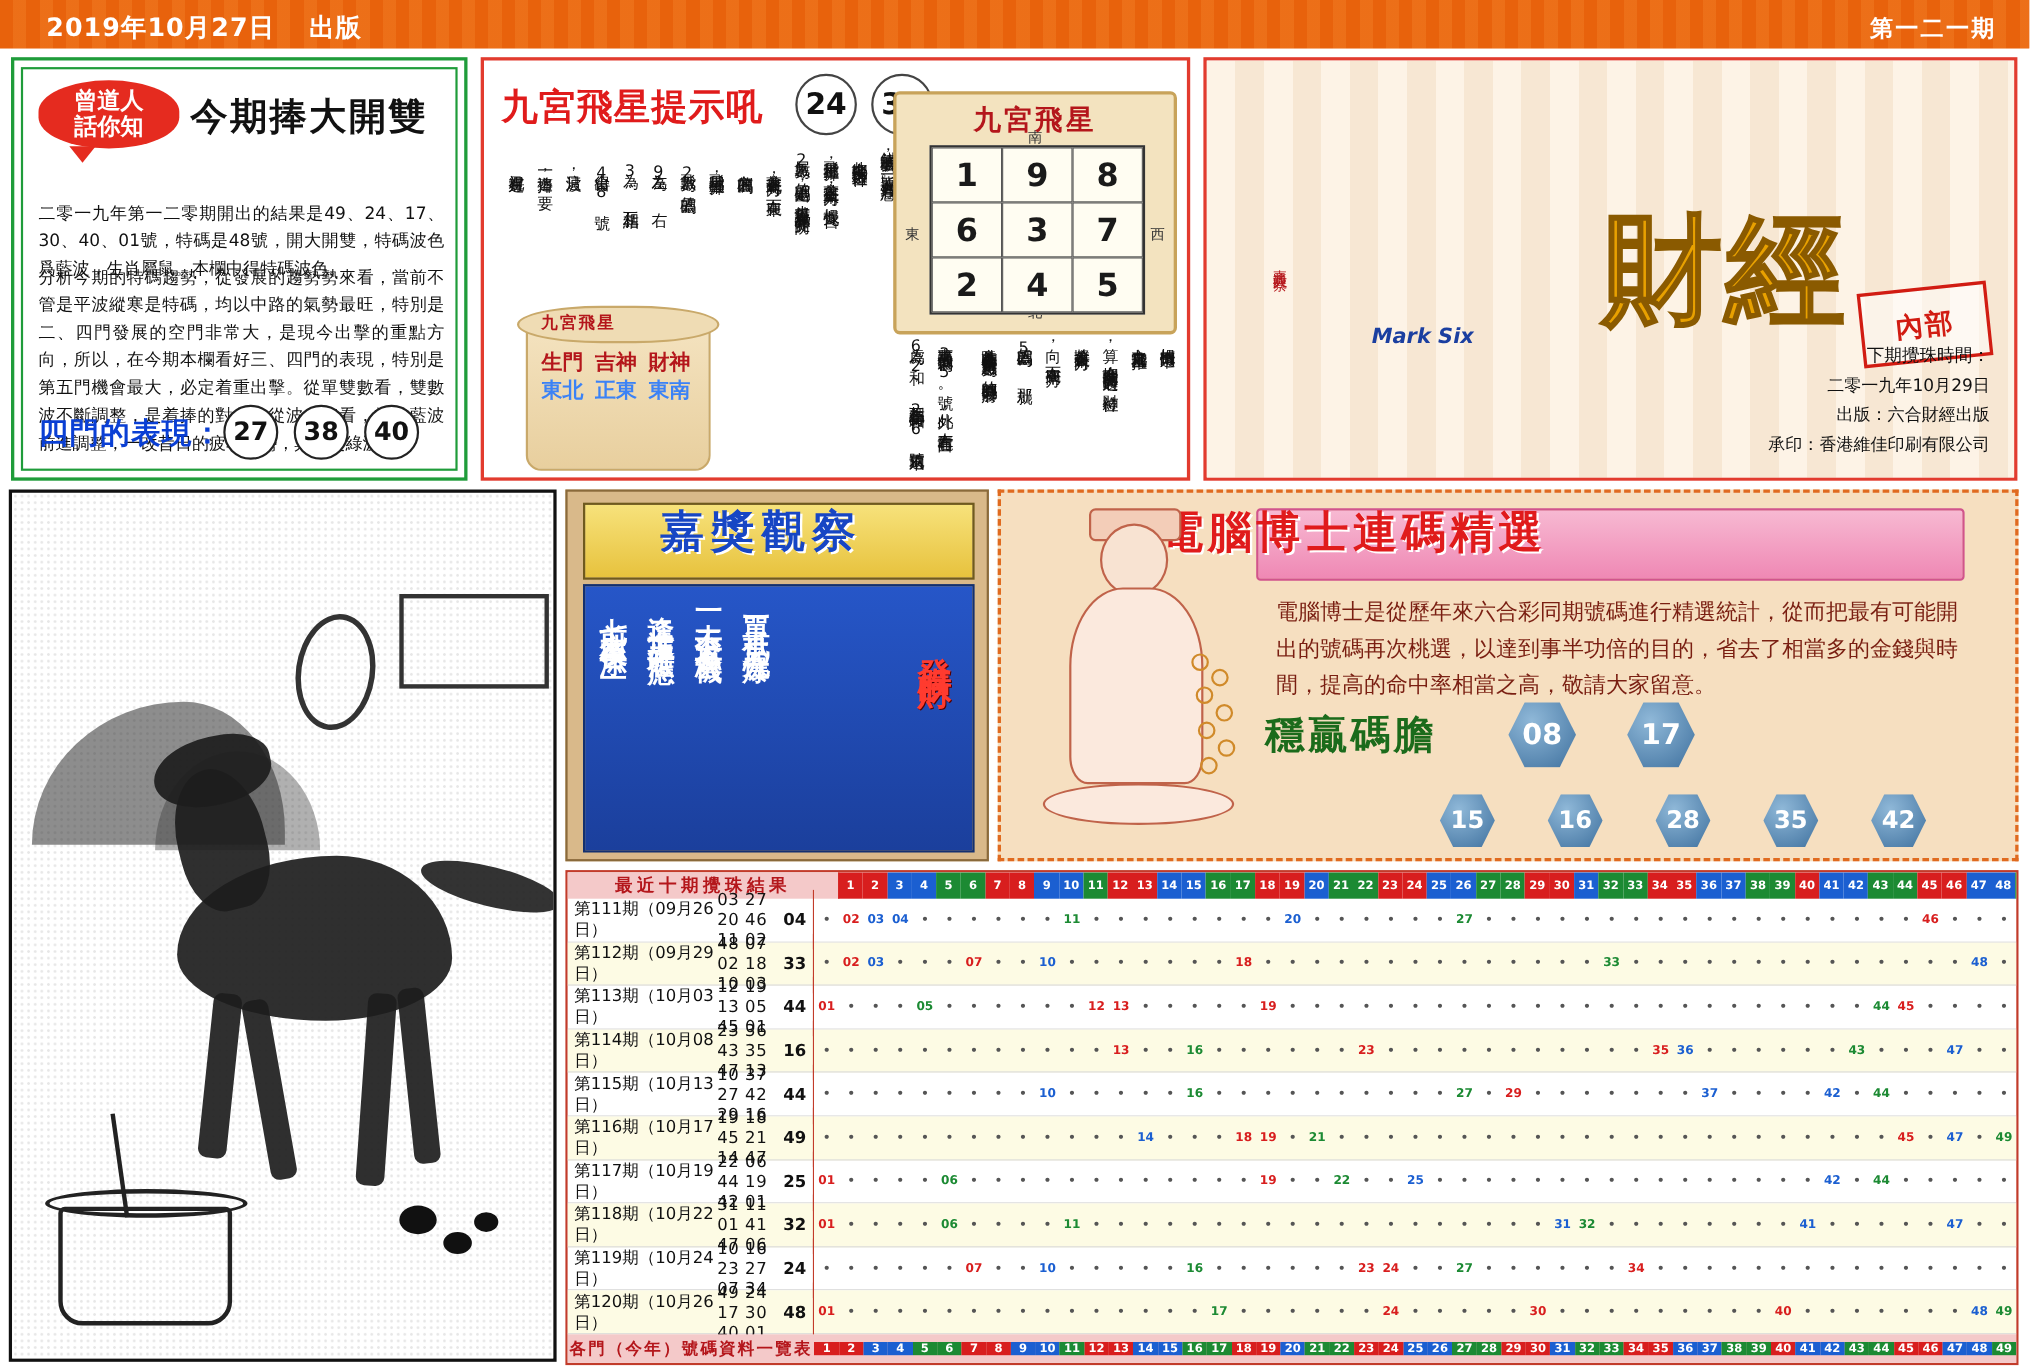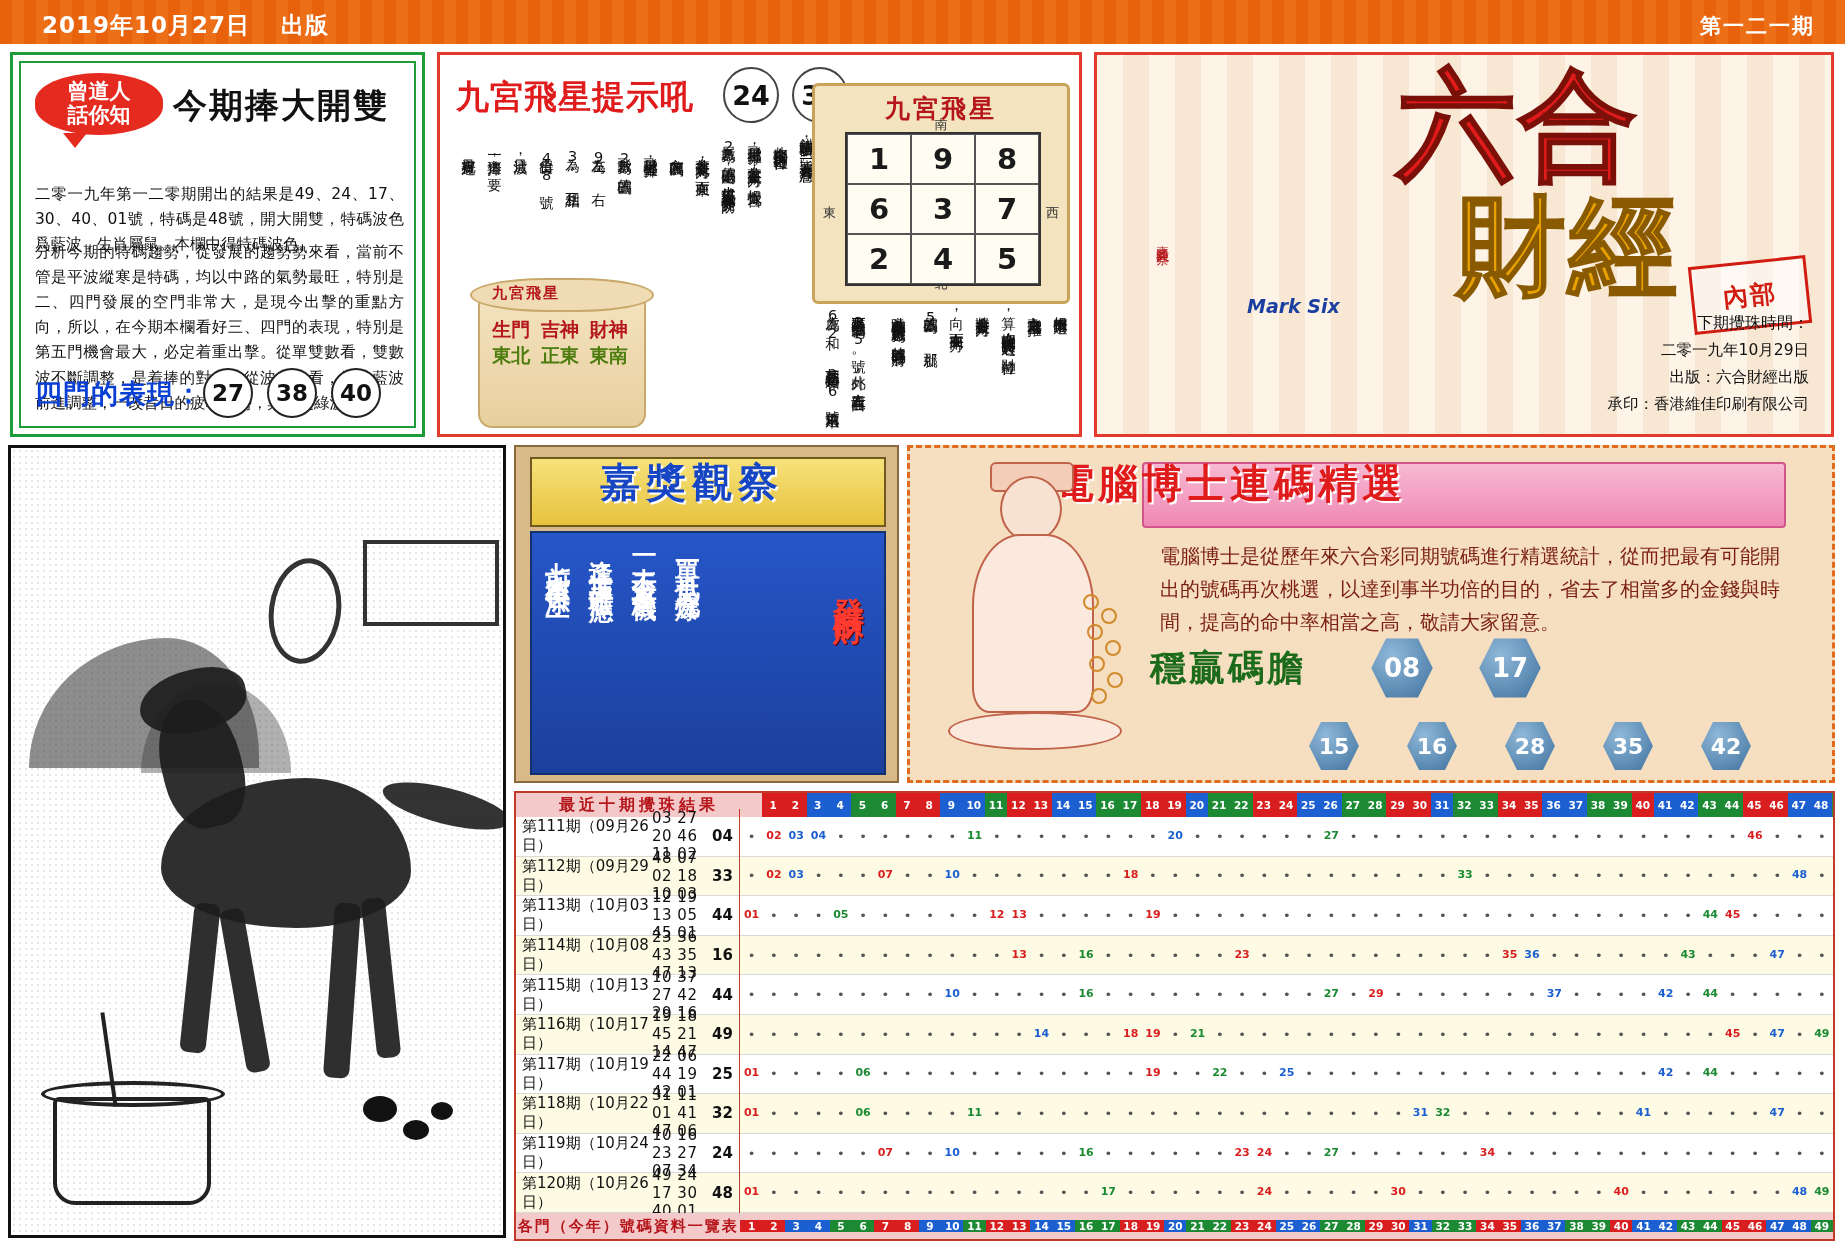--- a/index.html
+++ b/index.html
@@ -35,21 +35,21 @@
   .bCircles{position:absolute;left:283px;top:12px;display:flex;gap:13px;}
   .bCircles .c{width:52px;height:52px;border-radius:50%;border:2px solid #444;background:#fff;display:flex;align-items:center;justify-content:center;
      font-size:27px;font-weight:bold;color:#111;}
   .vtext{position:absolute;writing-mode:vertical-rl;text-orientation:upright;font-size:14.5px;line-height:1.42;color:#111;letter-spacing:1px;}
   .jar{position:absolute;left:30px;top:215px;width:180px;height:160px;}
   .jarBody{position:absolute;left:8px;top:22px;width:164px;height:132px;background:linear-gradient(180deg,#f4e3c0,#e8cf9e);border-radius:10px 10px 14px 14px;border:2px solid #c9a96a;}
   .jarTop{position:absolute;left:0;top:8px;width:180px;height:30px;background:#efdcb4;border:2px solid #c9a96a;border-radius:50%/60%;}
   .jarLabel{position:absolute;left:22px;top:14px;font-size:15px;color:#b4161b;font-weight:bold;letter-spacing:2px;}
   .jarGrid{position:absolute;left:20px;top:48px;width:140px;display:grid;grid-template-columns:repeat(3,1fr);gap:2px 6px;text-align:center;}
   .jarGrid div{font-size:19px;font-weight:bold;color:#b4161b;line-height:1.25;}
-  .jarGrid div.b{color:#4d7c0f;}
+  .jarGrid div.b{color:#3b82f6;}
   .starBox{position:absolute;left:372px;top:28px;width:252px;height:215px;background:#f3e3bf;border:3px solid #c8a35a;border-radius:6px;}
   .starTitle{position:absolute;left:0;top:6px;width:100%;text-align:center;font-size:25px;font-weight:bold;color:#b4161b;letter-spacing:3px;}
   .starGrid{position:absolute;left:30px;top:46px;width:192px;height:150px;display:grid;grid-template-columns:repeat(3,1fr);grid-template-rows:repeat(3,1fr);
      border:2px solid #333;background:#fffdf2;}
   .starGrid div{border:1px solid #555;display:flex;align-items:center;justify-content:center;font-size:29px;font-weight:bold;color:#1a1a1a;}
   .dirN{position:absolute;left:0;top:30px;width:100%;text-align:center;font-size:13px;color:#333;}
   .dirS{position:absolute;left:0;bottom:8px;width:100%;text-align:center;font-size:13px;color:#333;}
   .dirE{position:absolute;left:8px;top:118px;font-size:13px;color:#333;}
   .dirW{position:absolute;right:8px;top:118px;font-size:13px;color:#333;}
 
@@ -234,21 +234,20 @@
       <div>4</div>
       <div>5</div>
     </div>
   </div>
 </div>
 
 <div class="panelC">
   <div class="calBg"></div>
   <div class="calDots"></div>
   <div class="cSideText">嘉獎觀察</div>
-  <div class="cBig">六合</div>
   <div class="cBig2">財經</div>
   <div class="markSix">Mark Six</div>
   <div class="stampBox">內部</div>
   <div class="cInfo">
     <div class="hd">下期攪珠時間：</div>
     <div>二零一九年10月29日</div>
     <div>出版：六合財經出版</div>
     <div>承印：香港維佳印刷有限公司</div>
   </div>
 </div>

